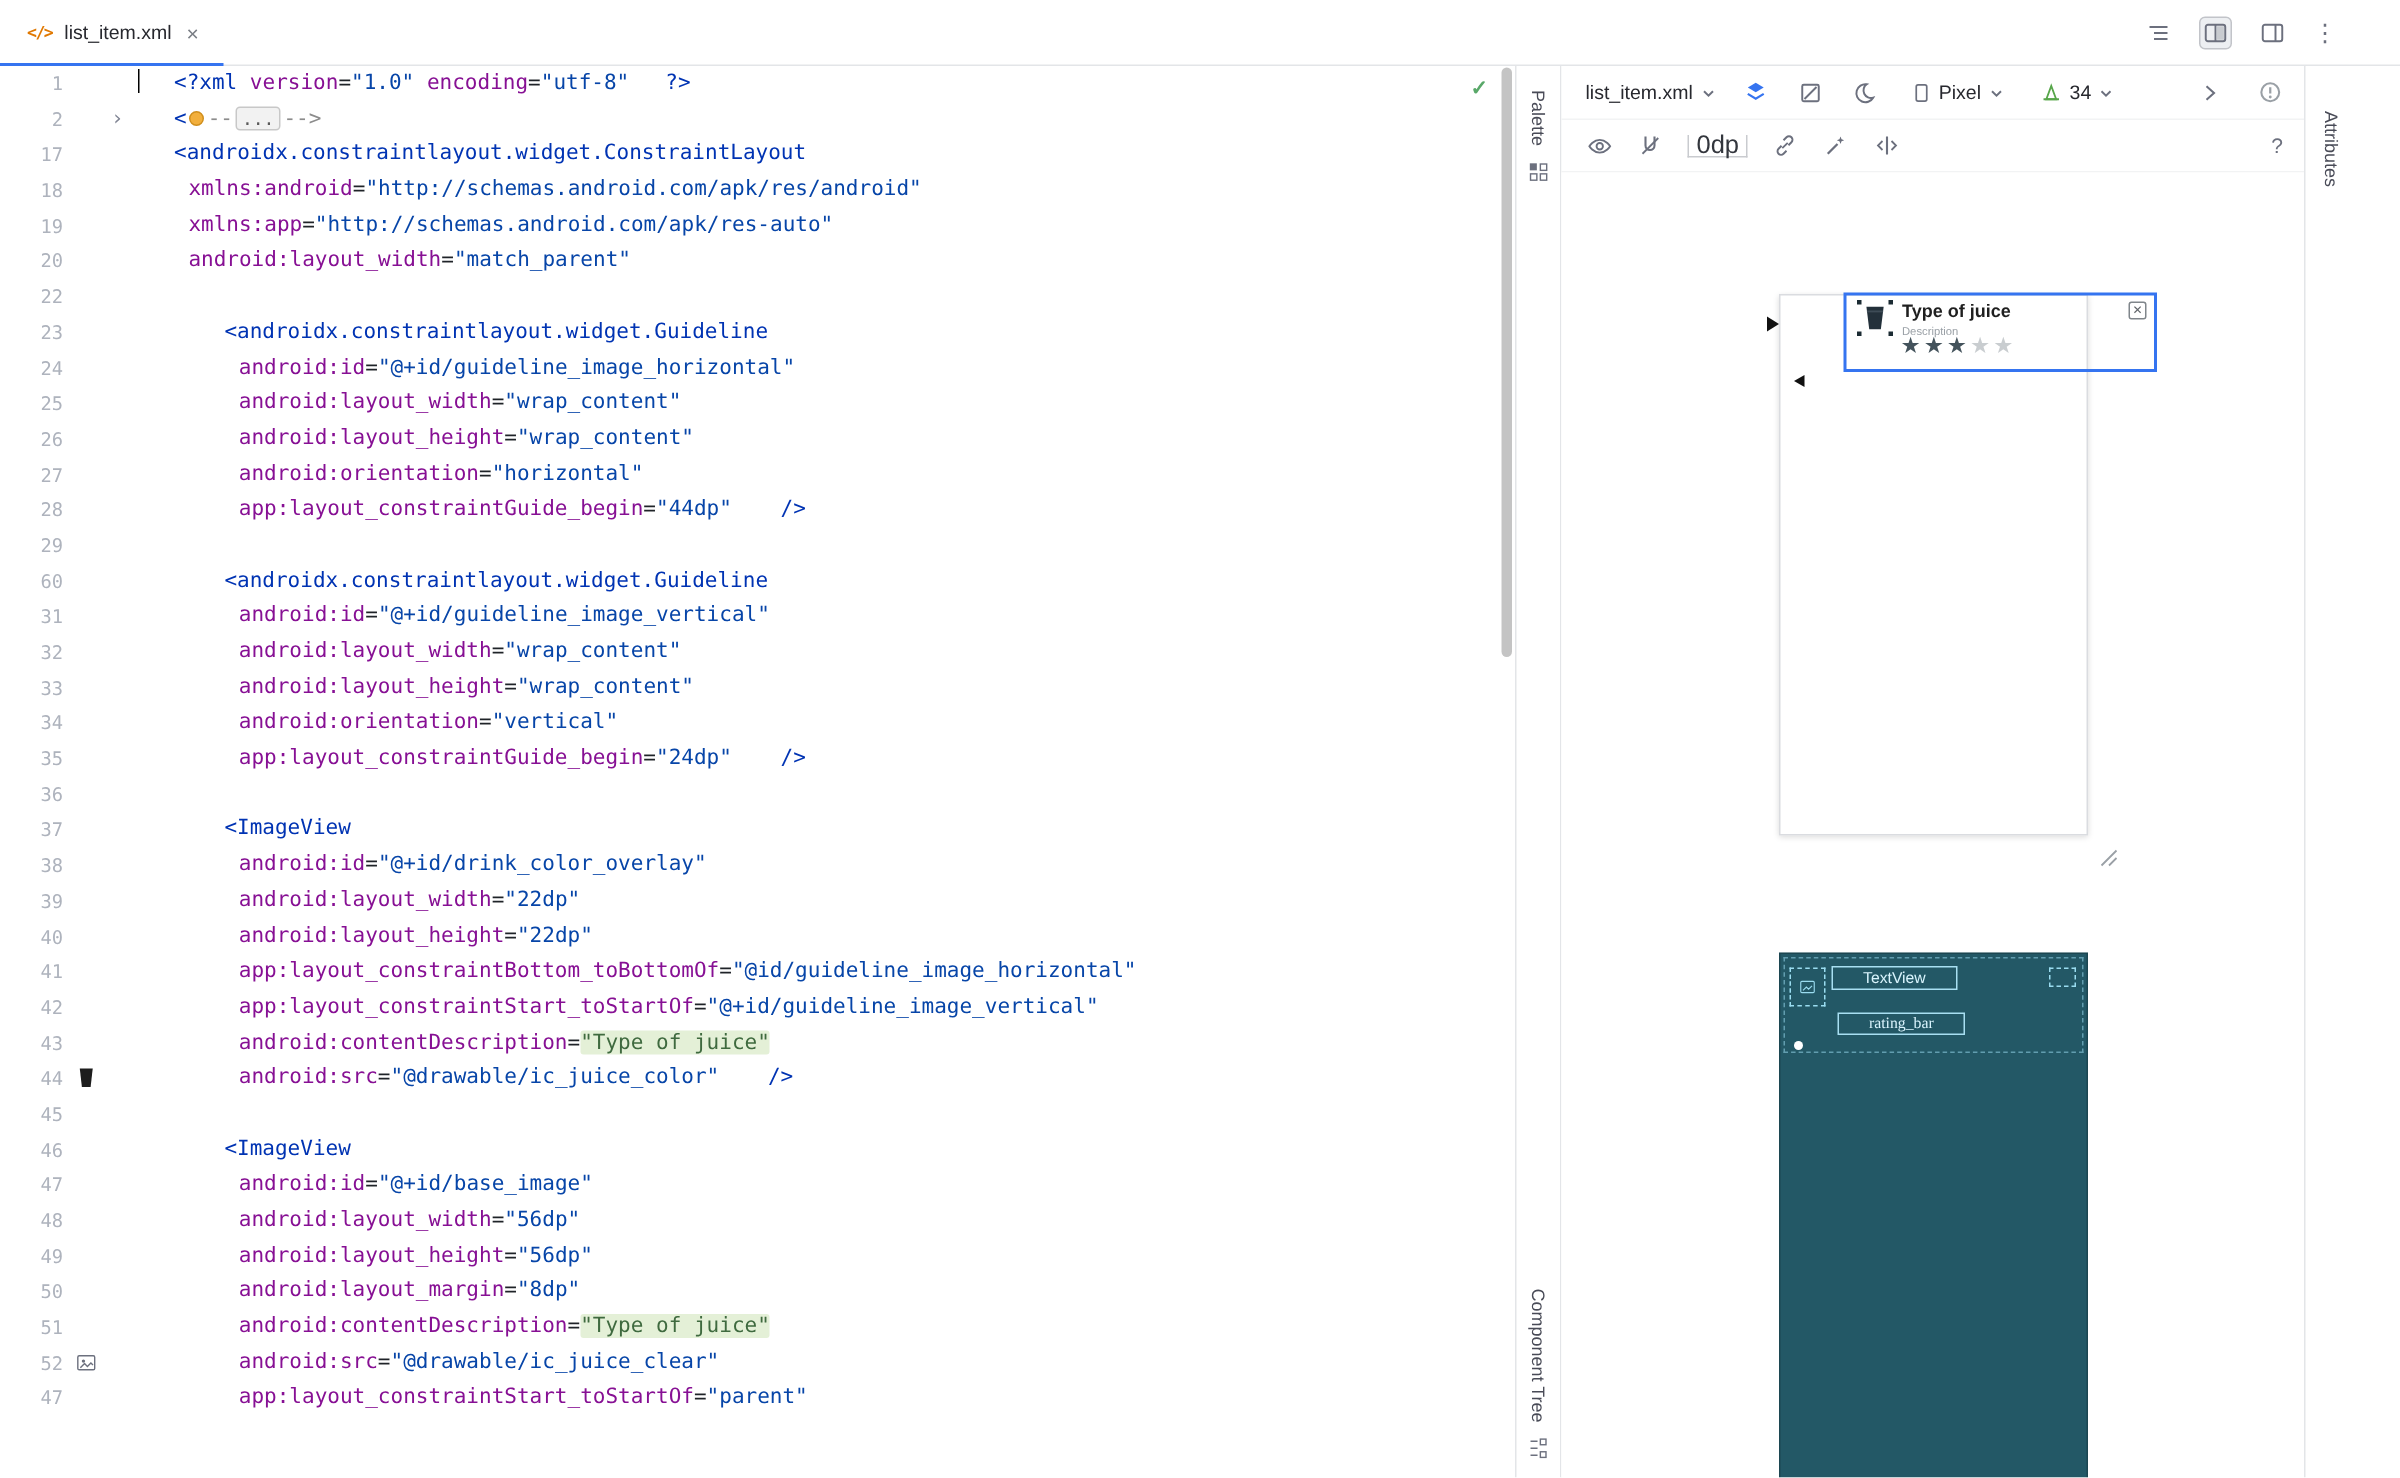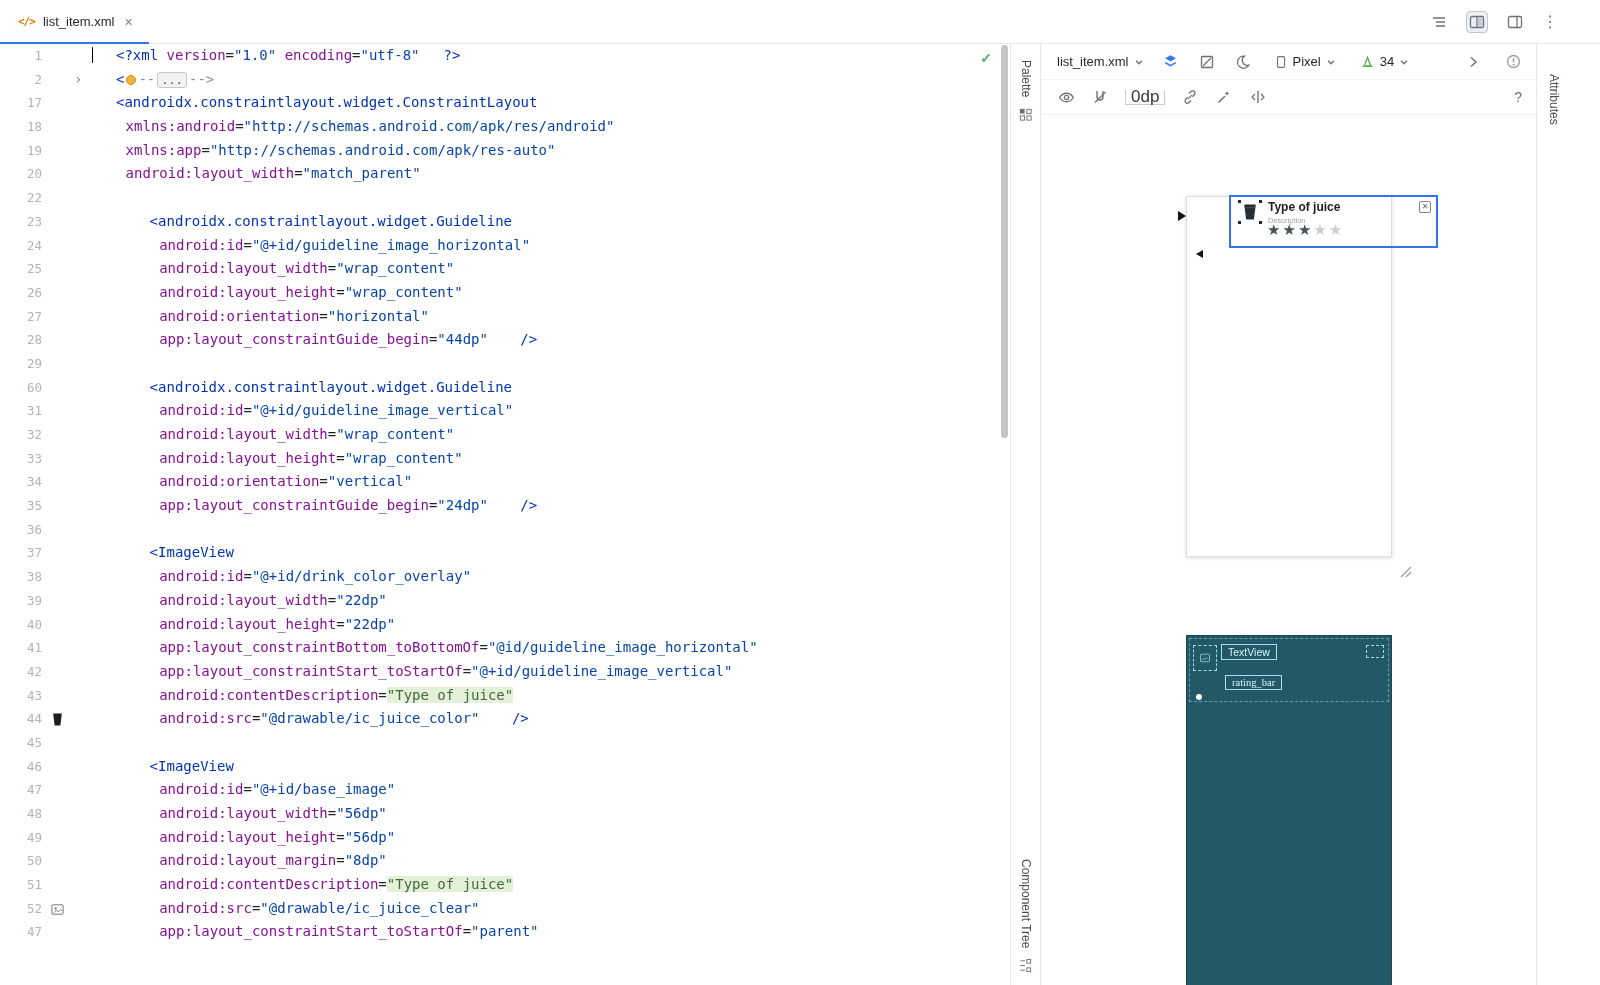--- a/index.html
+++ b/index.html
@@ -99,21 +99,21 @@
     border-top:4px solid transparent; border-bottom:4px solid transparent; border-right:7px solid #111; }
   .resize-handle { position:absolute; left:356px; top:448px; width:16px; height:16px; cursor:nwse-resize; }
 
   
   .blueprint { position:absolute; left:145px; top:520px; width:206px; height:352px;
     background:var(--blueprint-bg,#235866); border:1px solid rgba(0,0,0,.2); }
   .bp-outline { position:absolute; left:2px; top:2px; width:200px; height:64px;
     border:1px dashed rgba(150,215,235,.55); }
   .bp-imgbox { position:absolute; left:6px; top:9px; width:24px; height:26px;
     border:1px dashed #9ADCF0; display:flex; align-items:center; justify-content:center; }
-  .bp-label { position:absolute; padding:1px 6px; border:1px solid #A8DFF2; color:#D9F4FD;
+  .bp-label { position:absolute; padding:1px 20px; border:1px solid #A8DFF2; color:#D9F4FD;
     font-size:10.5px; white-space:nowrap; cursor:pointer; }
   .bp-l1 { left:34px; top:8px; }
   .bp-l2 { left:38px; top:39px;font-family:Liberation Serif, serif; }
   .bp-box2 { position:absolute; right:7px; top:9px; width:18px; height:13px; border:1px dashed #9ADCF0; }
   .bp-dot { position:absolute; left:9px; top:58px; width:6px; height:6px; border-radius:50%; background:#fff; }
 </style>
 </head>
 <body>
 
 <div class="app">

